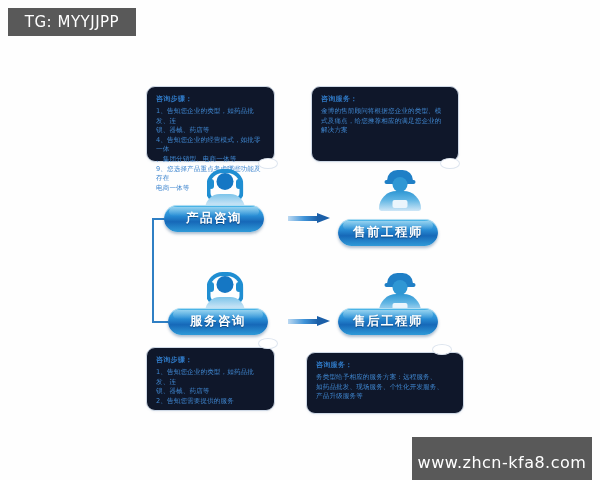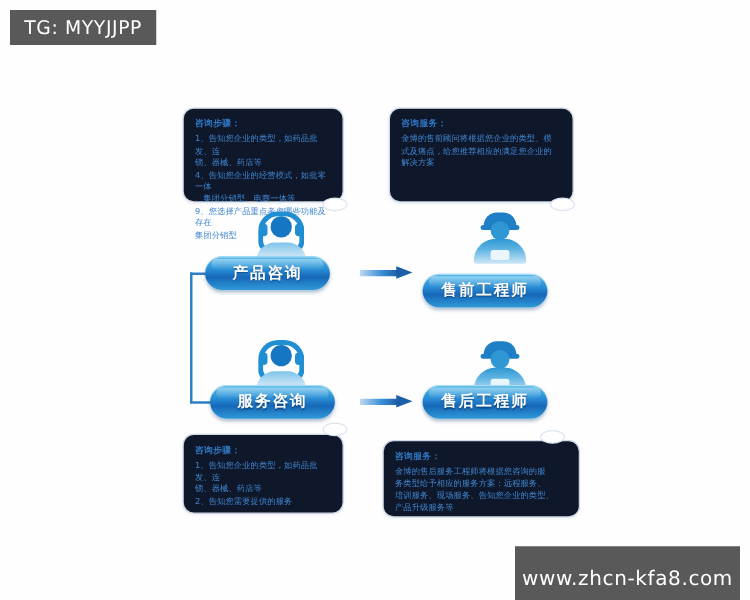--- a/index.html
+++ b/index.html
@@ -14,21 +14,21 @@
 
   
   .wm{
     position:absolute;
     background:#595959;
     color:#ffffff;
     display:flex;align-items:center;justify-content:center;
     letter-spacing:.5px;
     white-space:nowrap;
   }
-  #wm-top{left:8px;top:8px;width:117px;height:28px;font-size:15px;}
+  #wm-top{left:8px;top:8px;width:128px;height:28px;font-size:15px;}
   #wm-bottom{left:412px;top:437px;width:180px;height:51px;font-size:16px;}
 
   
   .callout{
     position:absolute;
     box-sizing:border-box;
     background:#0f172a;
     border:1px solid #cfd9e6;
     border-radius:9px;
     padding:7px 8px 6px 9px;
@@ -177,21 +177,21 @@
 
   <div class="wm" id="wm-top">TG: MYYJJPP</div>
 
   <div class="callout" id="box-tl">
     <div class="ttl">咨询步骤：</div>
     <div class="ln">1、告知您企业的类型，如药品批发、连</div>
     <div class="ln">锁、器械、药店等</div>
     <div class="ln">4、告知您企业的经营模式，如批零一体</div>
     <div class="ln">、集团分销型、电商一体等</div>
     <div class="ln">9、您选择产品重点考虑哪些功能及存在</div>
-    <div class="ln">集团分销型</div>
+    <div class="ln">电商一体等</div>
   </div>
   <div class="tail" id="tail-tl"></div>
 
   <div class="callout" id="box-tr">
     <div class="ttl">咨询服务：</div>
     <div class="ln">金博的售前顾问将根据您企业的类型、模</div>
     <div class="ln">式及痛点，给您推荐相应的满足您企业的</div>
     <div class="ln">解决方案</div>
   </div>
   <div class="tail" id="tail-tr"></div>
@@ -199,23 +199,22 @@
   <div class="callout" id="box-bl">
     <div class="ttl">咨询步骤：</div>
     <div class="ln">1、告知您企业的类型，如药品批发、连</div>
     <div class="ln">锁、器械、药店等</div>
     <div class="ln">2、告知您需要提供的服务</div>
   </div>
   <div class="tail" id="tail-bl"></div>
 
   <div class="callout" id="box-br">
     <div class="ttl">咨询服务：</div>
-    <div class="ln">金博的售后服务工程师将根据您咨询的服</div>
     <div class="ln">务类型给予相应的服务方案：远程服务、</div>
-    <div class="ln">培训服务、现场服务、告知您企业的类型、</div>
+    <div class="ln">如药品批发、现场服务、个性化开发服务、</div>
     <div class="ln">产品升级服务等</div>
   </div>
   <div class="tail" id="tail-br"></div>
 
   <div class="brk-v" id="brk-vert"></div>
   <div class="brk-h" id="brk-h1"></div>
   <div class="brk-h" id="brk-h2"></div>
 
   <div class="avatar op" id="av-o1">
     <div class="av-ring"></div>

